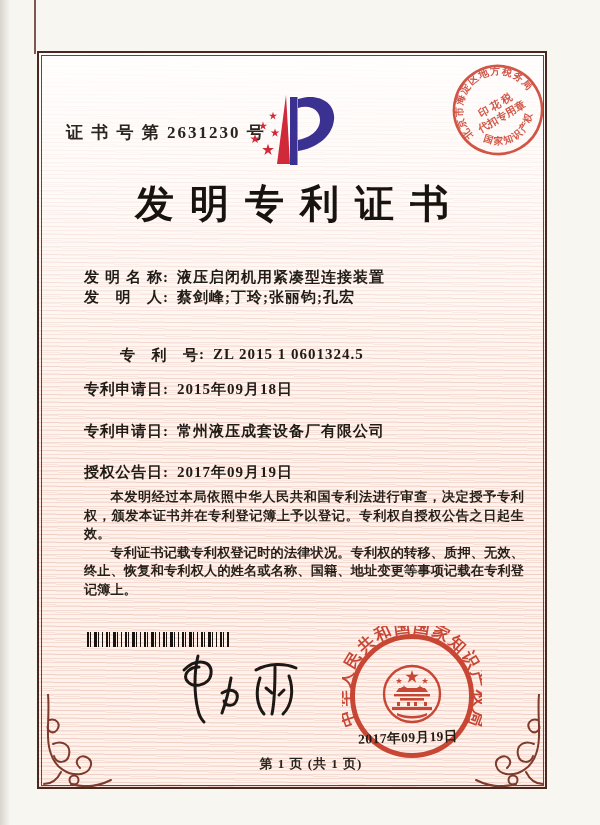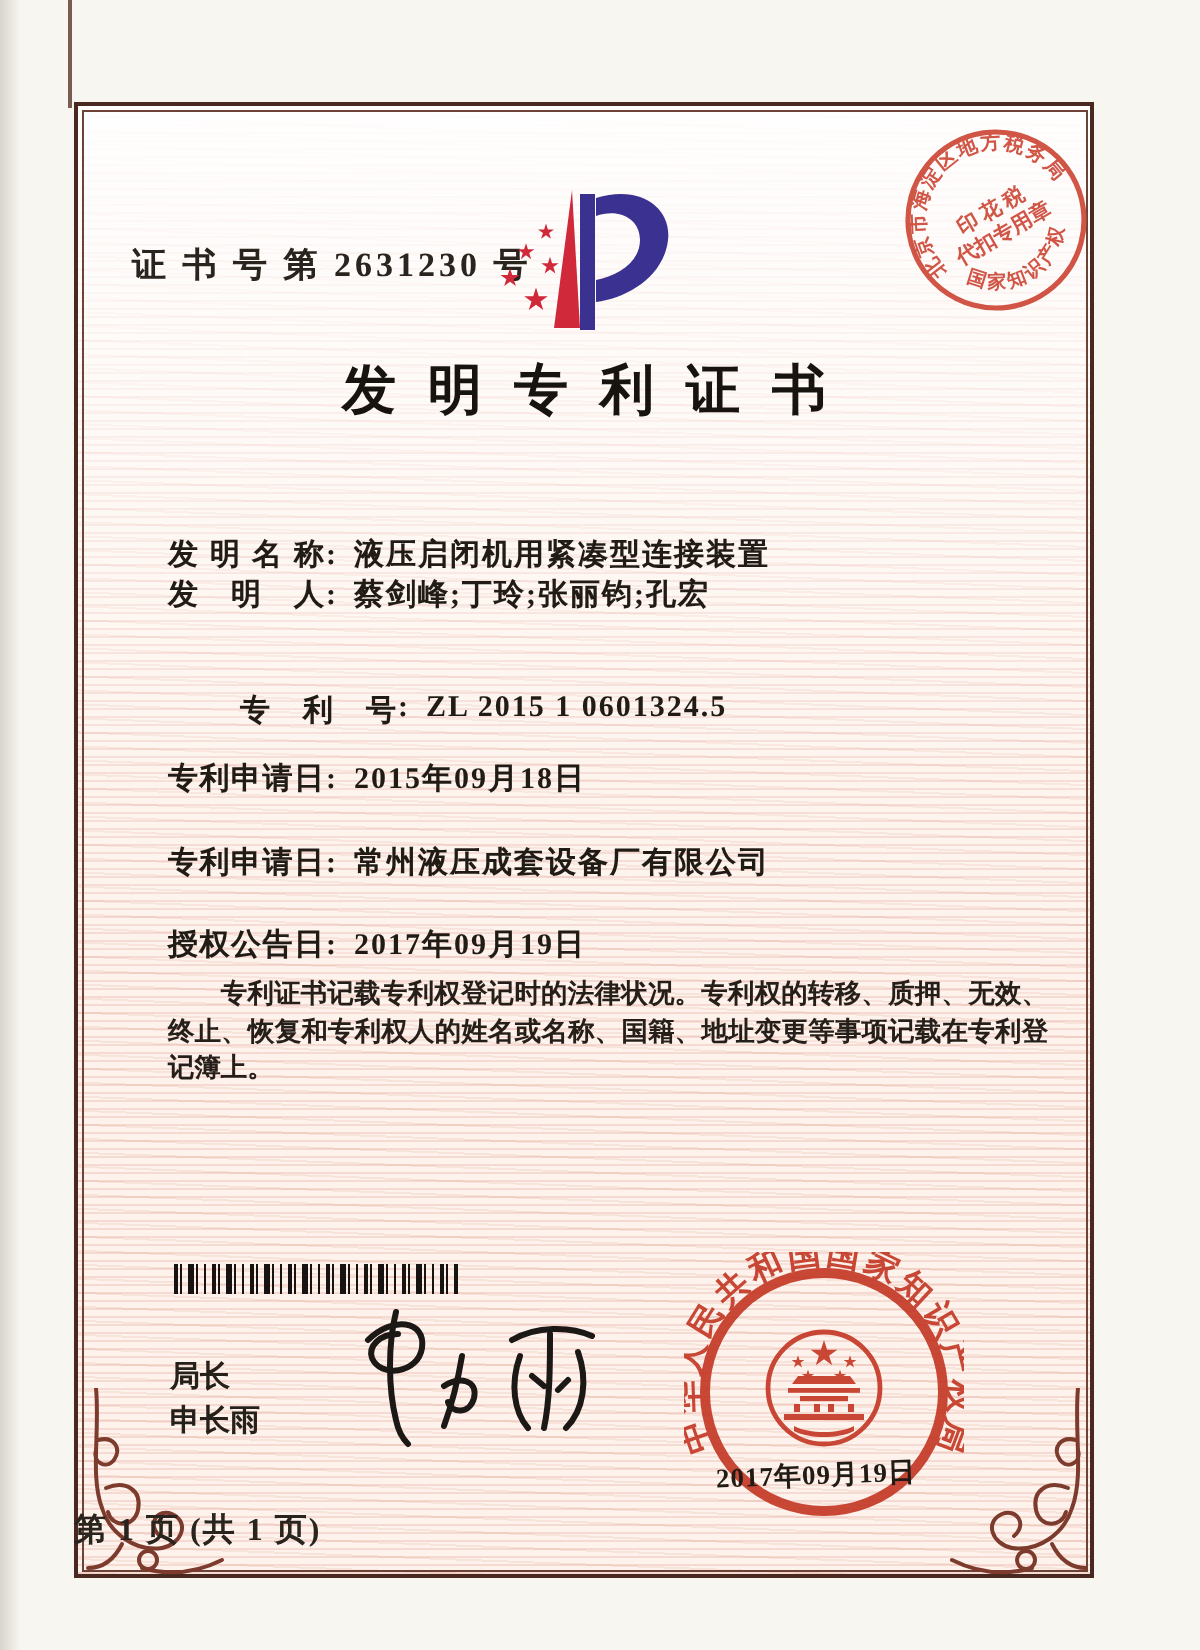--- a/index.html
+++ b/index.html
@@ -27,21 +27,21 @@
       repeating-linear-gradient(2.2deg,rgba(214,118,102,.13) 0 1px,rgba(255,255,255,0) 1px 7px);
   }
   .frame::before{content:"";position:absolute;inset:1.5px;border:1px solid #6d4337;pointer-events:none;}
 
   .cert-no{position:absolute;left:66px;top:88px;font-size:17px;letter-spacing:2px;font-weight:bold;color:#2a241f;margin-top:33px;}
 
   .logo{position:absolute;left:246px;top:93px;width:100px;height:80px;}
 
   .title{
     position:absolute;left:37px;top:177px;width:510px;
-    text-align:center;font-size:27px;font-weight:bold;letter-spacing:16px;text-indent:16px;
+    text-align:center;font-size:39px;font-weight:bold;letter-spacing:16px;text-indent:16px;
     color:#17130f;
   }
 
   .fields{position:absolute;left:84px;top:252px;width:450px;}
   .field-row{position:absolute;left:0;font-size:15px;font-weight:bold;white-space:nowrap;color:#211b16;}
   .field-label{display:inline-block;width:78px;text-align:justify;text-align-last:justify;vertical-align:top;}
   .field-colon{display:inline-block;margin-left:1px;}
   .field-value{margin-left:9px;letter-spacing:1px;}
   .row-0{top:16px;}  .row-1{top:36px;}  .row-2{top:94px;margin-left:36px;}
   .row-3{top:128px;} .row-4{top:170px;} .row-5{top:211px;}
@@ -57,21 +57,21 @@
       #161310 7px 10px,transparent 10px 11px,
       #161310 11px 12px,transparent 12px 15px,
       #161310 15px 16px,transparent 16px 19px);}
 
   .officials{position:absolute;left:85px;top:678px;font-size:15px;font-weight:bold;line-height:22px;color:#26201a;}
   .signature{position:absolute;left:168px;top:648px;width:145px;height:80px;}
 
   .seal-date{position:absolute;left:358px;top:729px;font-size:13.5px;font-weight:bold;letter-spacing:.5px;
     color:#211b15;transform:rotate(-2deg);}
 
-  .footer{position:absolute;left:37px;top:755px;width:548px;font-size:16px;
+  .footer{position:absolute;left:37px;top:755px;width:548px;text-align:center;font-size:13px;
     font-weight:bold;letter-spacing:1px;color:#2a241e;}
 
   svg text{font-family:"Liberation Serif","DejaVu Serif",serif;}
   .seal-svg{position:absolute;left:342px;top:626px;width:140px;height:140px;opacity:.93;}
   .stamp-svg{position:absolute;left:448px;top:60px;width:100px;height:100px;opacity:.9;}
   .orn{position:absolute;width:72px;height:98px;}
   .orn-left{left:41px;top:694px;}
   .orn-right{left:474px;top:694px;transform:scaleX(-1);}
 </style>
 </head>
@@ -141,29 +141,26 @@
     </div>
     <div class="field-row row-4">
       <span class="field-label">专利申请日</span><span class="field-colon">:</span><span class="field-value">常州液压成套设备厂有限公司</span>
     </div>
     <div class="field-row row-5">
       <span class="field-label">授权公告日</span><span class="field-colon">:</span><span class="field-value">2017年09月19日</span>
     </div>
   </div>
 
   <div class="body-text">
+    <p>本发明经过本局依照中华人民共和国专利法进行审查，决定授予专利权，颁发本证书并在专利登记簿上予以登记。专利权自授权公告之日起生效。</p>
     <p>专利证书记载专利权登记时的法律状况。专利权的转移、质押、无效、终止、恢复和专利权人的姓名或名称、国籍、地址变更等事项记载在专利登记簿上。</p>
   </div>
 
   <div class="barcode"></div>
 
-  <div class="officials">
-    <div>局长</div>
-    <div>申长雨</div>
-  </div>
 
   <svg class="signature" viewBox="0 0 145 80">
     <g fill="none" stroke="#1c1815" stroke-width="3" stroke-linecap="round" stroke-linejoin="round">
       <path d="M30,8 C26,24 26,46 30,62 C31,67 33,71 36,74"></path>
       <path d="M16,22 C28,10 45,12 43,26 C41,39 22,41 18,31 C16,25 22,19 31,19"></path>
       <path d="M63,30 C61,42 58,54 54,65"></path>
       <path d="M54,45 C62,40 71,42 69,51 C67,59 58,59 56,53"></path>
       <path d="M88,22 C100,15 117,15 128,20"></path>
       <path d="M107,19 C107,35 107,52 104,66"></path>
       <path d="M92,30 C87,44 89,58 96,66"></path>

